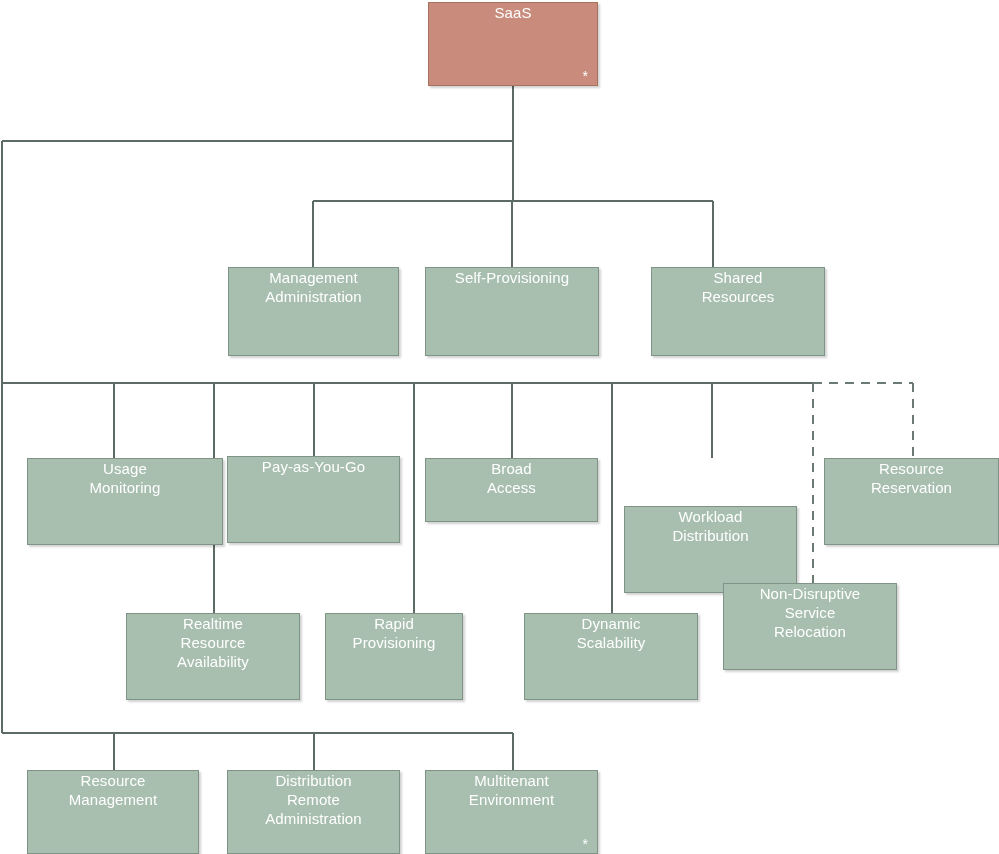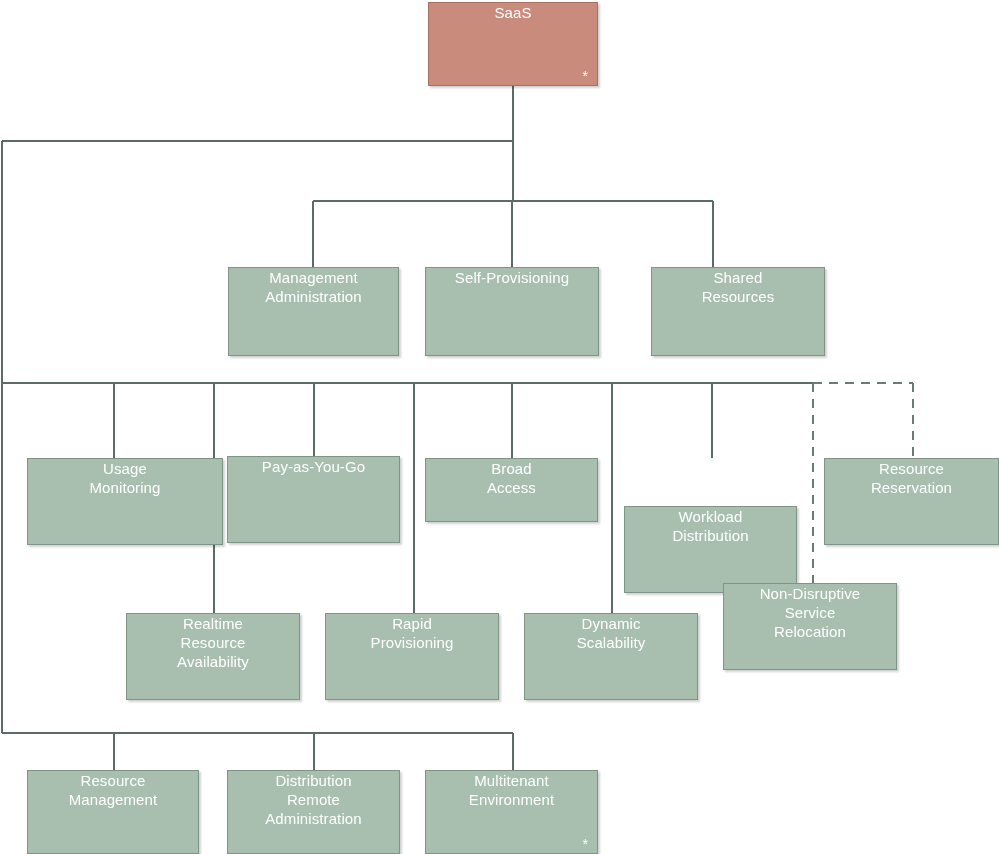--- a/index.html
+++ b/index.html
@@ -130,21 +130,21 @@
       </div>
       <div class="node green" style="left: 824px; top: 458px; width: 175px; height: 87px;">
         <span class="label">Resource
 Reservation</span>
       </div>
       <div class="node green" style="left: 126px; top: 613px; width: 174px; height: 87px;">
         <span class="label">Realtime
 Resource
 Availability</span>
       </div>
-      <div class="node green" style="left: 325px; top: 613px; width: 174px; height: 87px;">
+      <div class="node green" style="left: 325px; top: 613px; width: 138px; height: 87px;">
         <span class="label">Rapid
 Provisioning</span>
       </div>
       <div class="node green" style="left: 524px; top: 613px; width: 174px; height: 87px;">
         <span class="label">Dynamic
 Scalability</span>
       </div>
       <div class="node green" style="left: 723px; top: 583px; width: 174px; height: 87px;">
         <span class="label">Non-Disruptive
 Service

